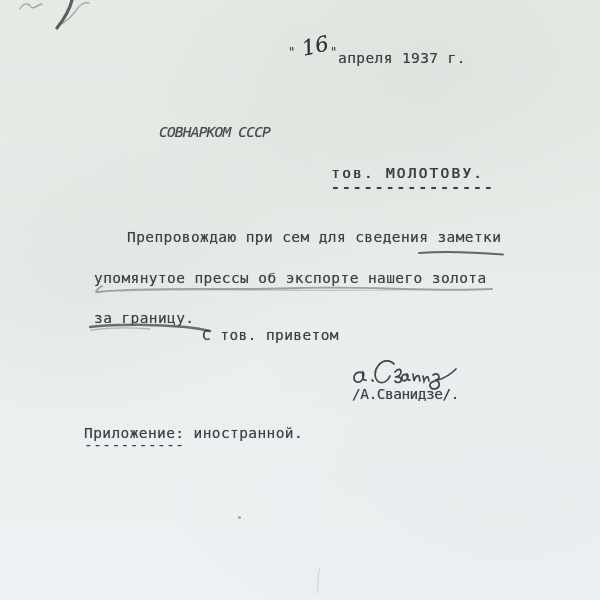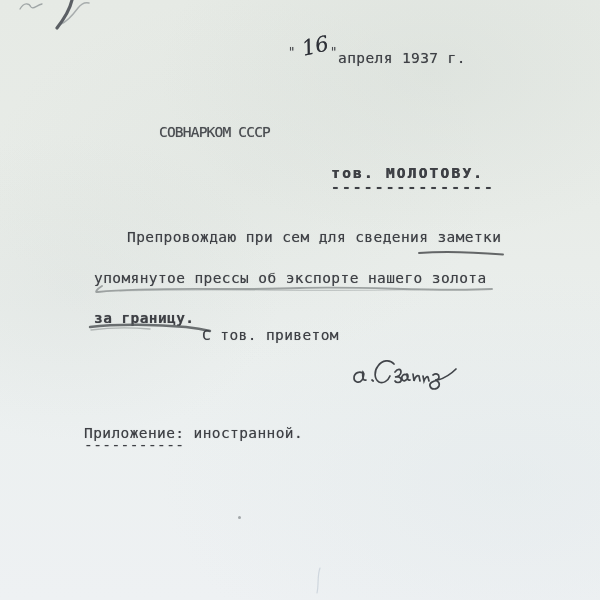--- a/index.html
+++ b/index.html
@@ -25,21 +25,21 @@
     line-height: 1.15;
     color: #3e4045;
     letter-spacing: 0.4px;
     white-space: pre;
     text-shadow: 0 0 0.7px rgba(62, 64, 69, 0.55);
   }
   .date-quote { font-size: 12px; color: #4a4c50; }
   .org { letter-spacing: -0.8px; color: #4a4d51; }
   .person {
     letter-spacing: 2.2px;
-    font-weight: bold;
+    font-weight: normal;
     text-shadow: 0.5px 0 0 currentColor;
   }
   .person-dashes { letter-spacing: 2.2px; font-weight: bold; }
   .sig-typed { letter-spacing: -0.5px; }
   .hand-day {
     position: absolute;
     font-family: "DejaVu Serif", "Liberation Serif", serif;
     font-style: italic;
     font-size: 21px;
     color: #2e3138;
@@ -63,28 +63,28 @@
     <path d="M14,9 C18,2 23,3 25,7 C27,10 31,5 36,4" fill="none" stroke="#5a6168" stroke-width="1.3" stroke-linecap="round" opacity="0.5"></path>
     <path d="M66,0 C64,9 58,19 51,28" fill="none" stroke="#383c43" stroke-width="3.2" stroke-linecap="round" opacity="0.8"></path>
     <path d="M55,24 C60,22 66,16 72,8 C75,4 79,2 83,3" fill="none" stroke="#5a6168" stroke-width="1.4" stroke-linecap="round" opacity="0.45"></path>
   </svg>
 
   <span class="t date-quote" style="left:288px; top:46px;">"</span>
   <span class="hand-day" style="left:302px; top:34px;">16</span>
   <span class="t date-quote" style="left:330px; top:46px;">"</span>
   <span class="t" style="left:338px; top:50px;">апреля 1937 г.</span>
 
-  <span class="t org" style="left:159px; top:124px;">СОВНАРКОМ СССР</span>
+  <span class="t org" style="left:159px; top:124px;font-style:italic;">СОВНАРКОМ СССР</span>
 
   <span class="t person" style="left:331px; top:165px;">тов. МОЛОТОВУ.</span>
   <span class="t person-dashes" style="left:331px; top:179px;">---------------</span>
 
   <span class="t" style="left:127px; top:229px;text-align:right;">Препровождаю при сем для сведения заметки</span>
   <span class="t" style="left:94px; top:270px;">упомянутое прессы об экспорте нашего золота</span>
-  <span class="t" style="left:94px; top:310px;font-weight:bold;">за границу.</span>
+  <span class="t" style="left:94px; top:310px;">за границу.</span>
 
   <svg style="left:416px; top:248px; width:92px; height:10px;" viewBox="0 0 92 10">
     <path d="M3,5 C22,3.5 56,4 87,6.5" fill="none" stroke="#4b4e50" stroke-width="1.9" stroke-linecap="round" opacity="0.85"></path>
   </svg>
 
   <svg style="left:90px; top:283px; width:410px; height:14px;" viewBox="0 0 410 14">
     <path d="M12,3 C7,6 4,10 8,9 C70,3 140,8 210,5 C280,3 340,9 402,6" fill="none" stroke="#84898a" stroke-width="1.9" stroke-linecap="round" opacity="0.75"></path>
     <path d="M30,8 C110,5 230,9 330,6.5" fill="none" stroke="#9aa09f" stroke-width="1.2" stroke-linecap="round" opacity="0.5"></path>
   </svg>
 
@@ -99,20 +99,21 @@
     <path d="M16,24 C12,20 6,23 6,28 C6,32 11,34 14,30 C16,27 16,23 15,22 C14,27 15,31 18,30"></path>
     <path d="M24,30 l1.2,1"></path>
     <path d="M46,14 C42,9 34,10 30,16 C26,21 26,29 31,32 C35,34 40,31 42,26"></path>
     <path d="M47,22 C50,18 53,19 53,22 C53,25 50,27 47,27 C51,26 54,28 53,31 C52,33 48,33 47,31"></path>
     <path d="M59,25 C56,23 53,26 54,29 C55,32 59,31 60,27 C60,25 60,24 59,24 C59,28 60,31 62,30"></path>
     <path d="M65,24 L66,31 C67,27 69,25 71,26 L72,31"></path>
     <path d="M75,26 L76,31 C77,28 79,26 80,27 L81,31"></path>
     <path d="M85,25 C88,23 91,24 91,27 C91,29 89,30 87,30 C90,31 92,33 91,36 C89,40 83,40 82,36 C81,33 85,31 90,30 C97,28 103,24 108,19"></path>
   </svg>
 
+  <span class="t sig-typed" style="left:352px; top:386px;">/А.Сванидзе/.</span>
 
   <span class="t" style="left:84px; top:425px;">Приложение: иностранной.</span>
   <span class="t" style="left:84px; top:437px;">-----------</span>
 
   <div class="speck" style="left:238px; top:516px;"></div>
   <svg style="left:312px; top:566px; width:14px; height:30px;" viewBox="0 0 14 30">
     <path d="M8,2 C5,10 7,18 5,27" fill="none" stroke="#8a9ab0" stroke-width="1.2" stroke-linecap="round" opacity="0.3"></path>
   </svg>
 
 </div>

